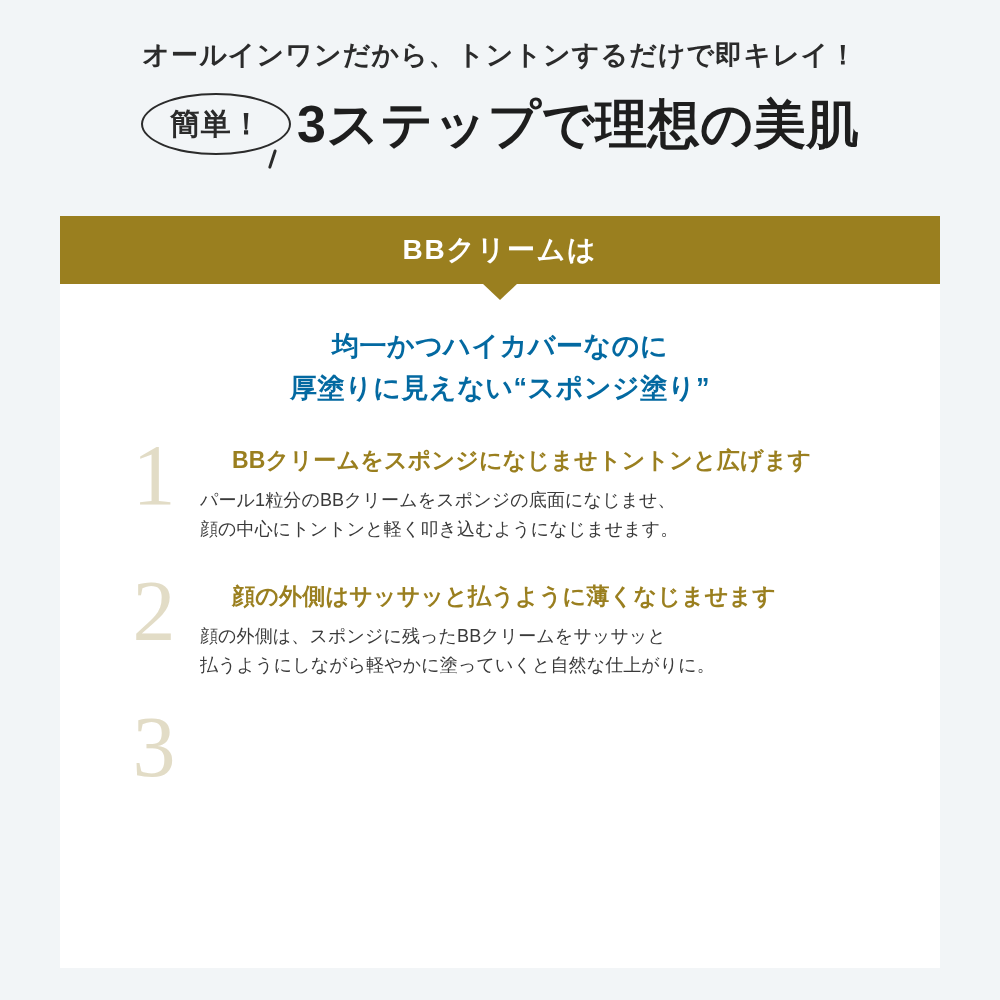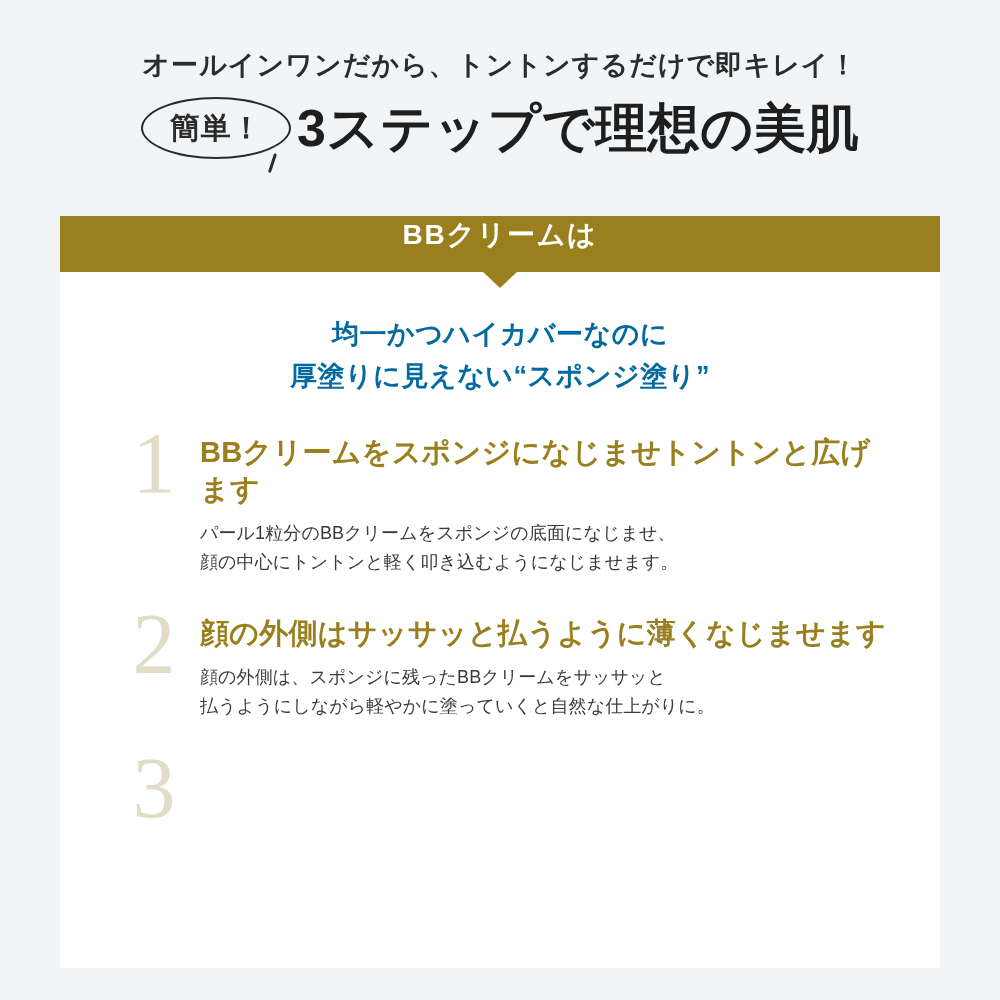--- a/index.html
+++ b/index.html
@@ -16,32 +16,32 @@
   }
   .page {
     position: relative;
     width: 1000px;
     height: 1000px;
     box-sizing: border-box;
   }
 
   
   .header {
-    padding-top: 48px;
+    padding-top: 38px;
     text-align: center;
   }
   .header-lead {
     font-size: 27px;
     font-weight: 700;
     letter-spacing: 0.04em;
     color: #2b2b2b;
     line-height: 1.3;
   }
   .header-main {
-    margin-top: 14px;
+    margin-top: 20px;
     display: flex;
     align-items: center;
     justify-content: center;
     gap: 6px;
   }
   .kantan-badge {
     position: relative;
     display: inline-flex;
     align-items: center;
     justify-content: center;
@@ -80,23 +80,24 @@
     position: absolute;
     left: 60px;
     top: 216px;
     width: 880px;
     height: 752px;
     background: #ffffff;
     box-sizing: border-box;
   }
   .card-banner {
     position: relative;
-    height: 56px;
+    height: 68px;
     background: #9a7f1f;
     display: flex;
+    align-items: center;
     justify-content: center;
   }
   .card-banner-text {
     color: #ffffff;
     font-size: 28px;
     font-weight: 700;
     letter-spacing: 0.06em;
   }
   .banner-arrow {
     position: absolute;
@@ -140,24 +141,25 @@
     font-weight: 400;
     margin-top: -6px;
     user-select: none;
   }
   .step-body {
     flex: 1 1 auto;
     padding-top: 4px;
   }
   .step-title {
     color: #9a7f1f;
-    font-size: 29px;
+    font-size: 23px;
     font-weight: 700;
     letter-spacing: 0.01em;
     line-height: 1.3;
+    margin-left: 32px;
   }
   .step-desc {
     margin-top: 10px;
     color: #3a3a3a;
     font-size: 18px;
     line-height: 1.62;
     letter-spacing: 0.005em;
   }
 </style>
 </head>

